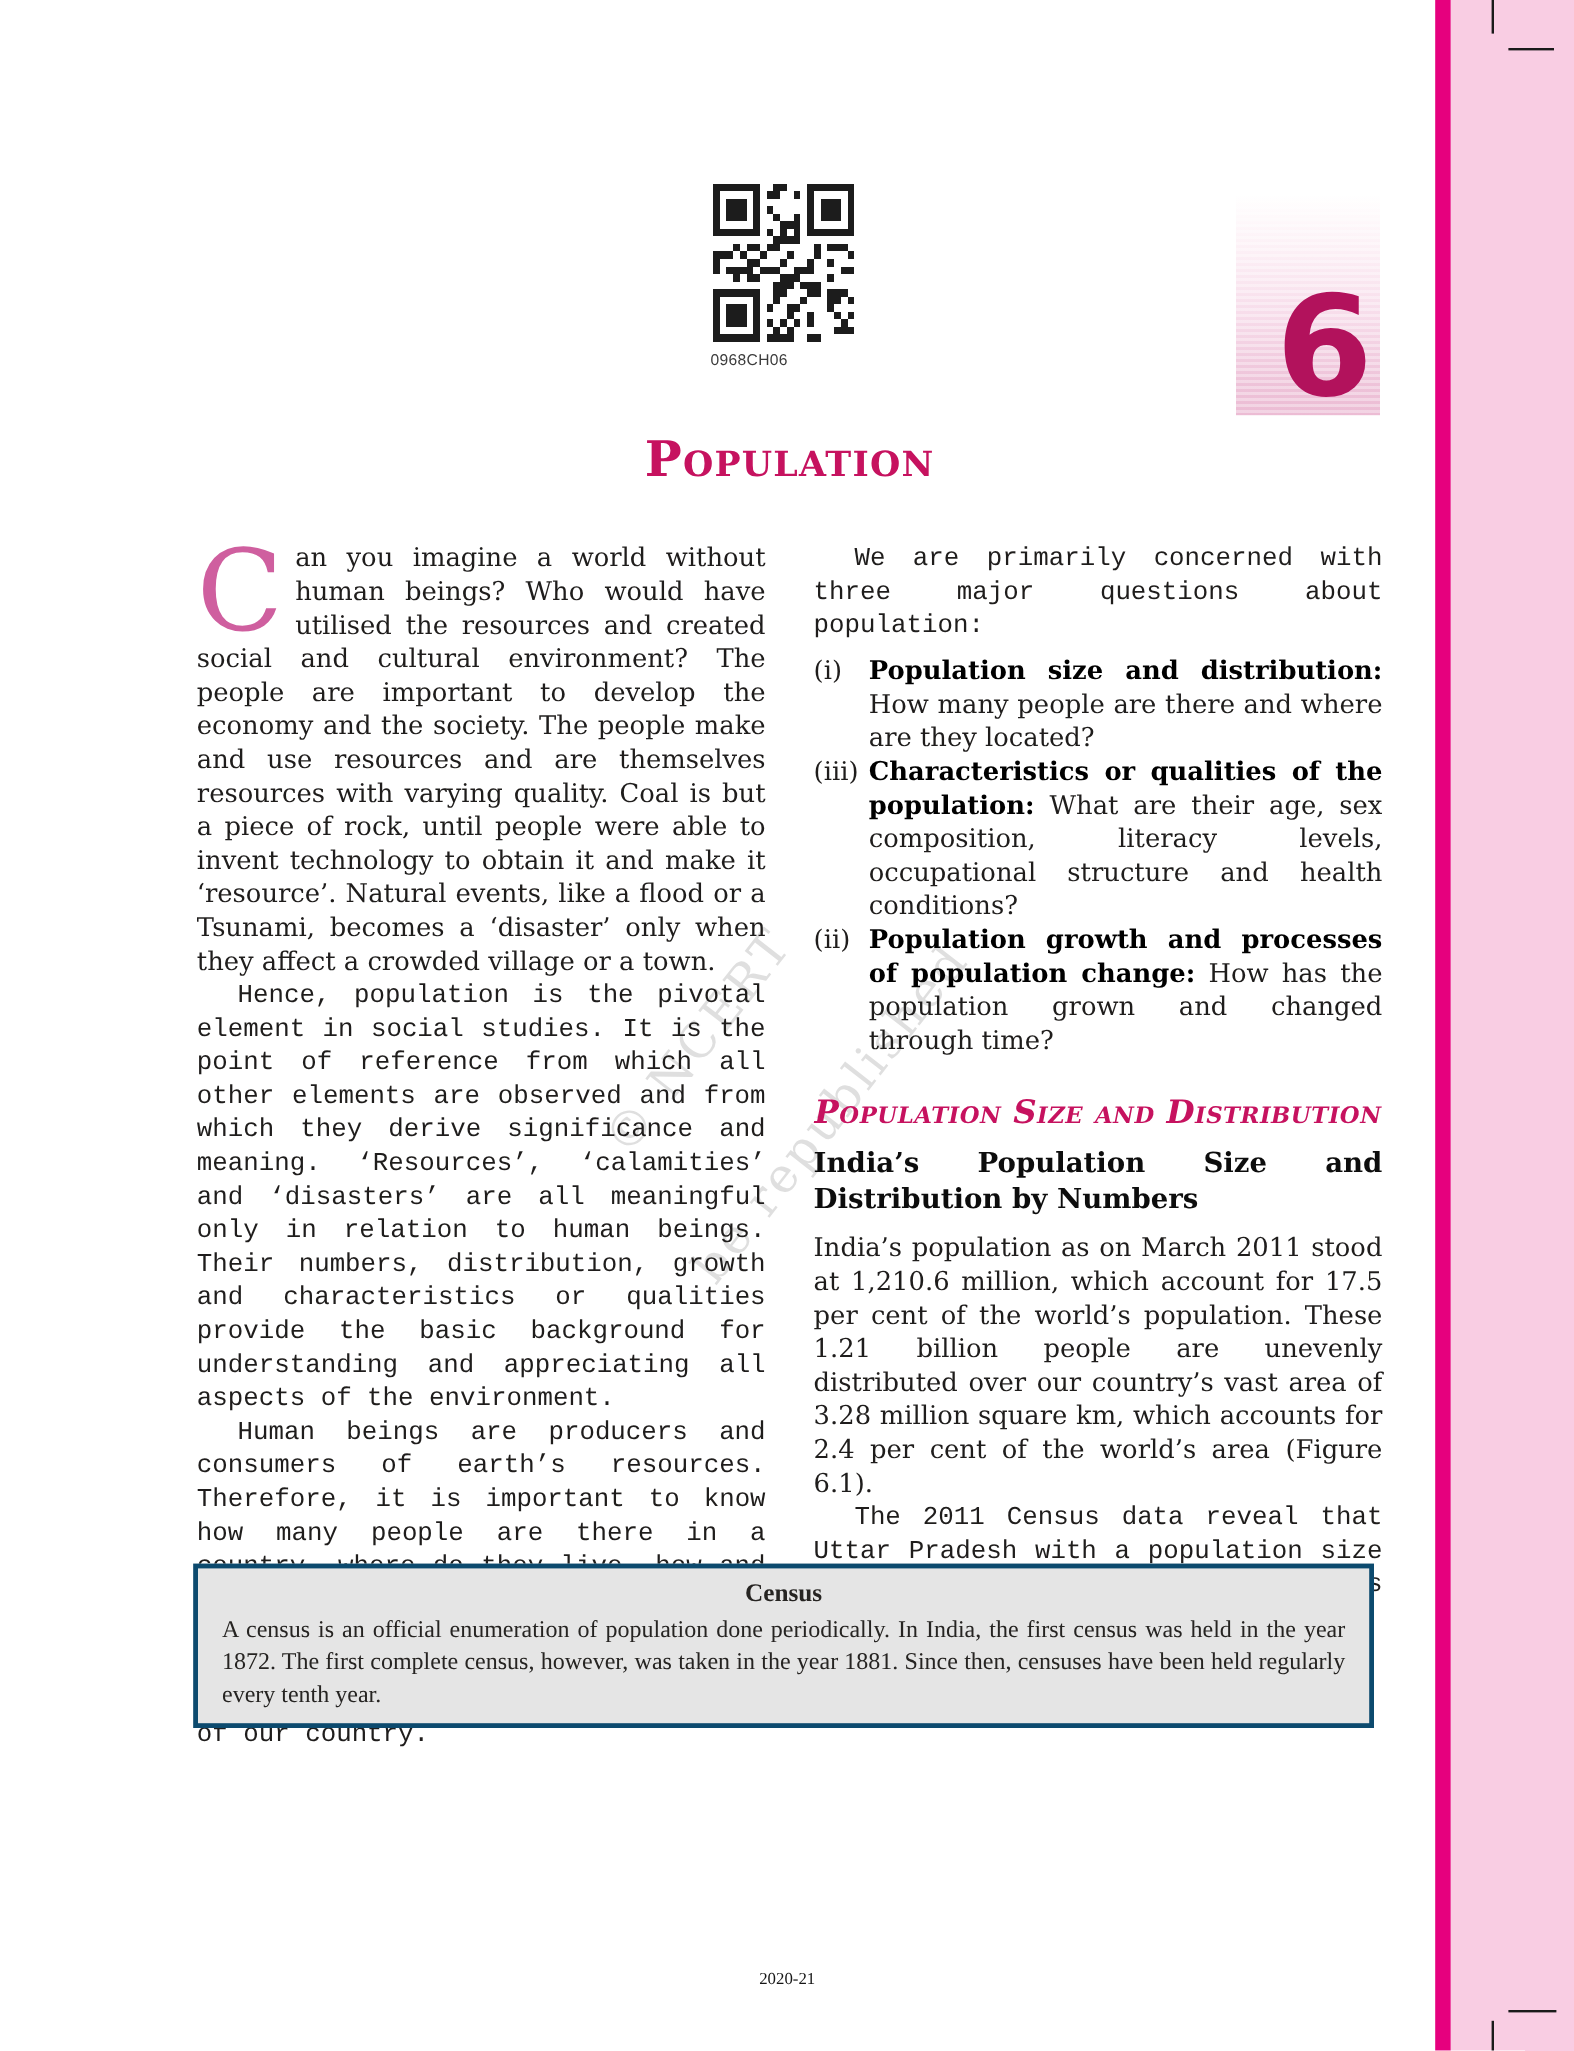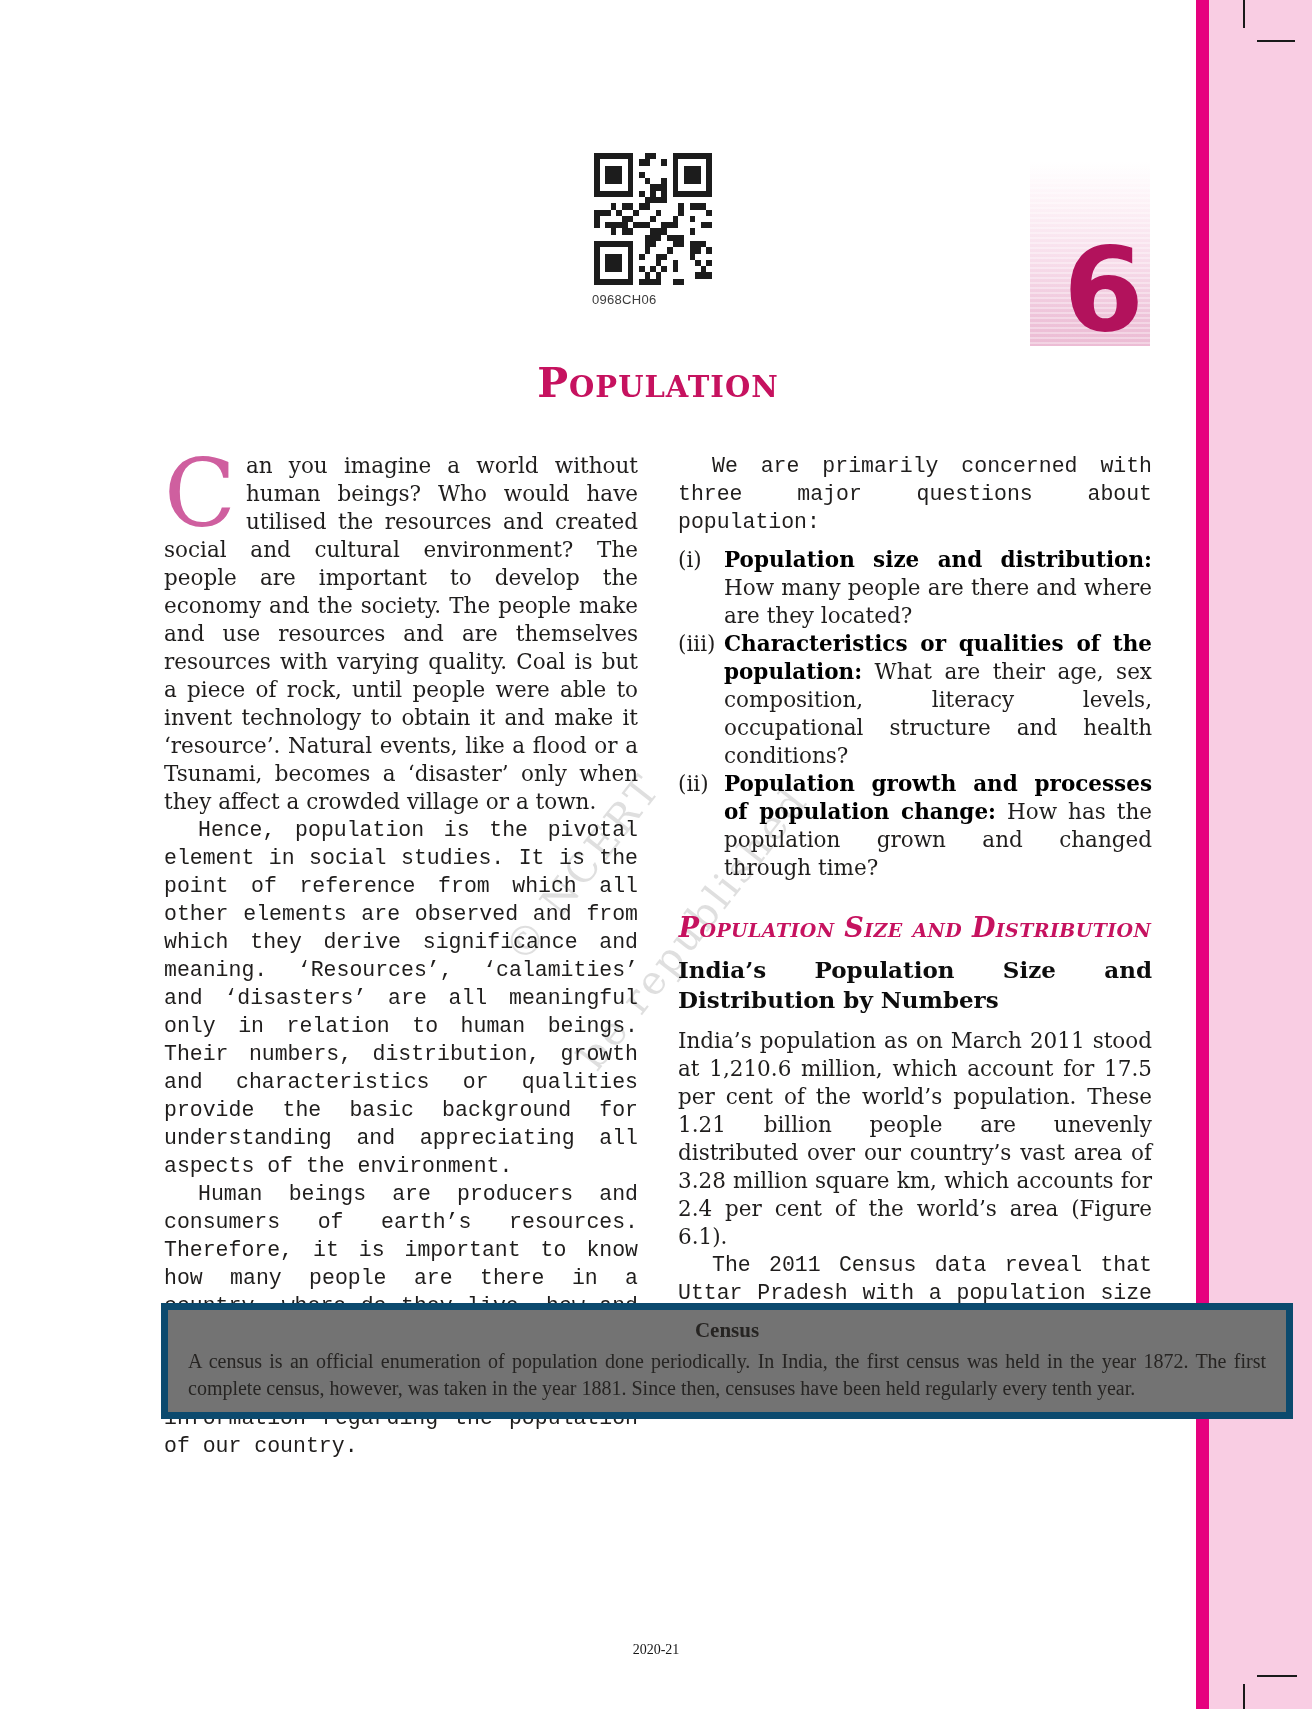--- a/index.html
+++ b/index.html
@@ -71,22 +71,22 @@
     font-variant:small-caps;font-weight:bold;font-size:27px;line-height:1.15;
     color:#c6125f;letter-spacing:0.4px;margin:30px 0 12px 0;text-align:center;font-style:italic;
   }
   .sub-heading{
     font-weight:bold;color:#0d0d0d;font-size:23px;line-height:30px;
     margin:12px 0 12px 0;text-align:justify;
   }
 
   
   .census{
-    position:absolute;left:161px;top:1303px;width:1132px;box-sizing:border-box;
-    border:7px solid #0c4a6e;background:#737373;
+    position:absolute;left:161px;top:1303px;width:984px;box-sizing:border-box;
+    border:4px solid #0c4a6e;background:#e5e5e5;
     padding:5px 20px 10px 20px;
     font-family:"Liberation Serif", serif;
     font-size:20px;line-height:27px;color:#262422;text-align:justify;
   }
   .census-title{text-align:center;font-weight:bold;font-size:21px;margin:2px 0 4px 0;}
   .census p{margin:0;}
   .census .indent2{text-indent:26px;}
 
   
   .wm{position:absolute;color:rgba(110,110,110,0.22);

